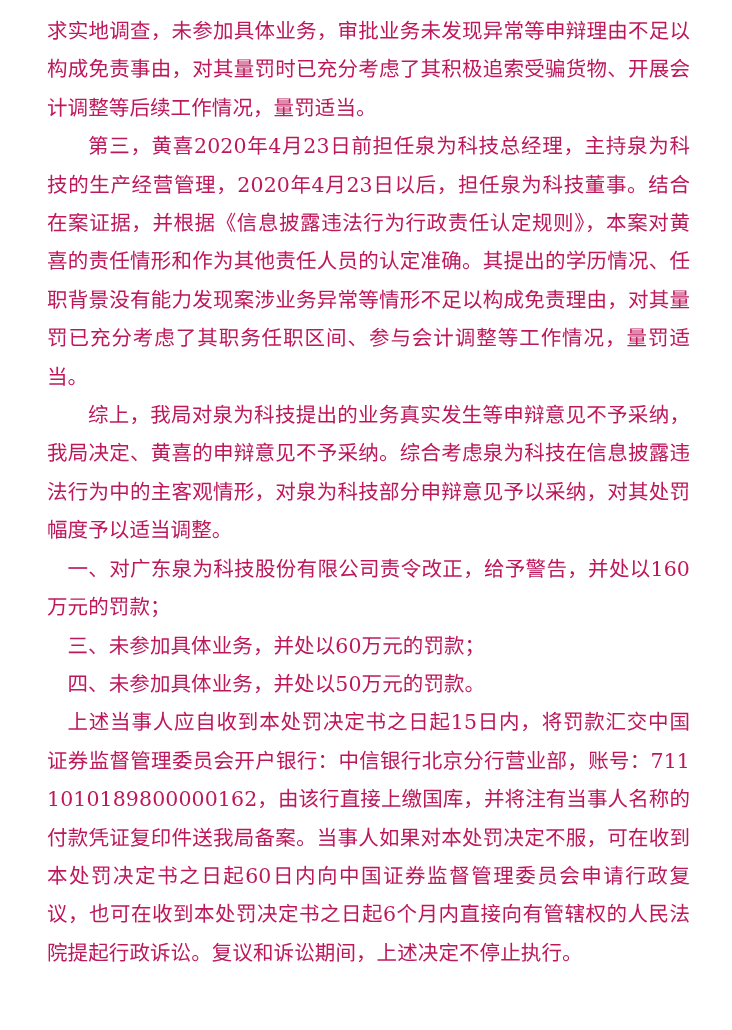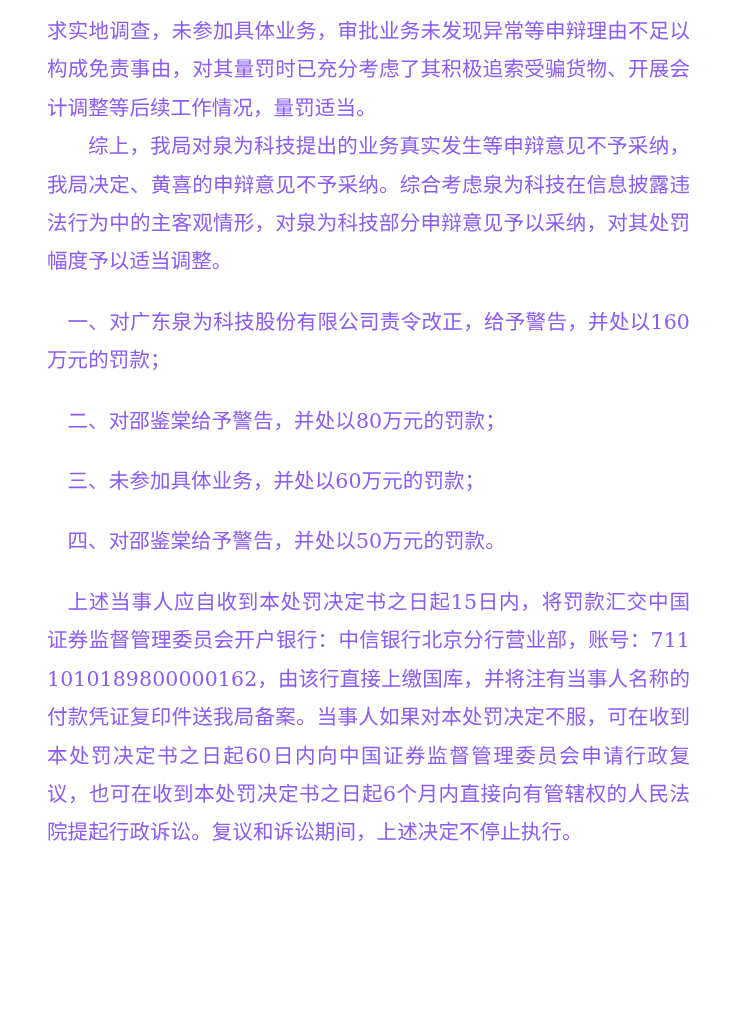--- a/index.html
+++ b/index.html
@@ -26,54 +26,53 @@
   }
 
   
   .doc-para {
     font-size: 20.5px;
     line-height: 38.4px;
     text-align: justify;
     text-justify: inter-ideograph;
     letter-spacing: 0.1px;
     margin: 0;
-    color: #8b5cf6;
+    color: #be185d;
     word-break: break-all;
   }
 
   
   .cont {
     text-indent: 0;
   }
 
   
   .indent2 {
     text-indent: 2em;
   }
 
   
   .clause {
     text-indent: 1em;
-    margin-top: 22px;
   }
 </style>
 </head>
 <body>
 
 <div id="page">
 
   <p class="doc-para cont">求实地调查，未参加具体业务，审批业务未发现异常等申辩理由不足以构成免责事由，对其量罚时已充分考虑了其积极追索受骗货物、开展会计调整等后续工作情况，量罚适当。</p>
 
+  <p class="doc-para indent2">第三，黄喜2020年4月23日前担任泉为科技总经理，主持泉为科技的生产经营管理，2020年4月23日以后，担任泉为科技董事。结合在案证据，并根据《信息披露违法行为行政责任认定规则》，本案对黄喜的责任情形和作为其他责任人员的认定准确。其提出的学历情况、任职背景没有能力发现案涉业务异常等情形不足以构成免责理由，对其量罚已充分考虑了其职务任职区间、参与会计调整等工作情况，量罚适当。</p>
 
   <p class="doc-para indent2">综上，我局对泉为科技提出的业务真实发生等申辩意见不予采纳，我局决定、黄喜的申辩意见不予采纳。综合考虑泉为科技在信息披露违法行为中的主客观情形，对泉为科技部分申辩意见予以采纳，对其处罚幅度予以适当调整。</p>
 
 
   <p class="doc-para clause">一、对广东泉为科技股份有限公司责令改正，给予警告，并处以160万元的罚款；</p>
 
-  <p class="doc-para clause">二、对邵鉴棠给予警告，并处以80万元的罚款；</p>
 
   <p class="doc-para clause">三、未参加具体业务，并处以60万元的罚款；</p>
 
-  <p class="doc-para clause">四、对邵鉴棠给予警告，并处以50万元的罚款。</p>
+  <p class="doc-para clause">四、未参加具体业务，并处以50万元的罚款。</p>
 
   <p class="doc-para clause">上述当事人应自收到本处罚决定书之日起15日内，将罚款汇交中国证券监督管理委员会开户银行：中信银行北京分行营业部，账号：7111010189800000162，由该行直接上缴国库，并将注有当事人名称的付款凭证复印件送我局备案。当事人如果对本处罚决定不服，可在收到本处罚决定书之日起60日内向中国证券监督管理委员会申请行政复议，也可在收到本处罚决定书之日起6个月内直接向有管辖权的人民法院提起行政诉讼。复议和诉讼期间，上述决定不停止执行。</p>
 
 </div>
 
 </body></html>

